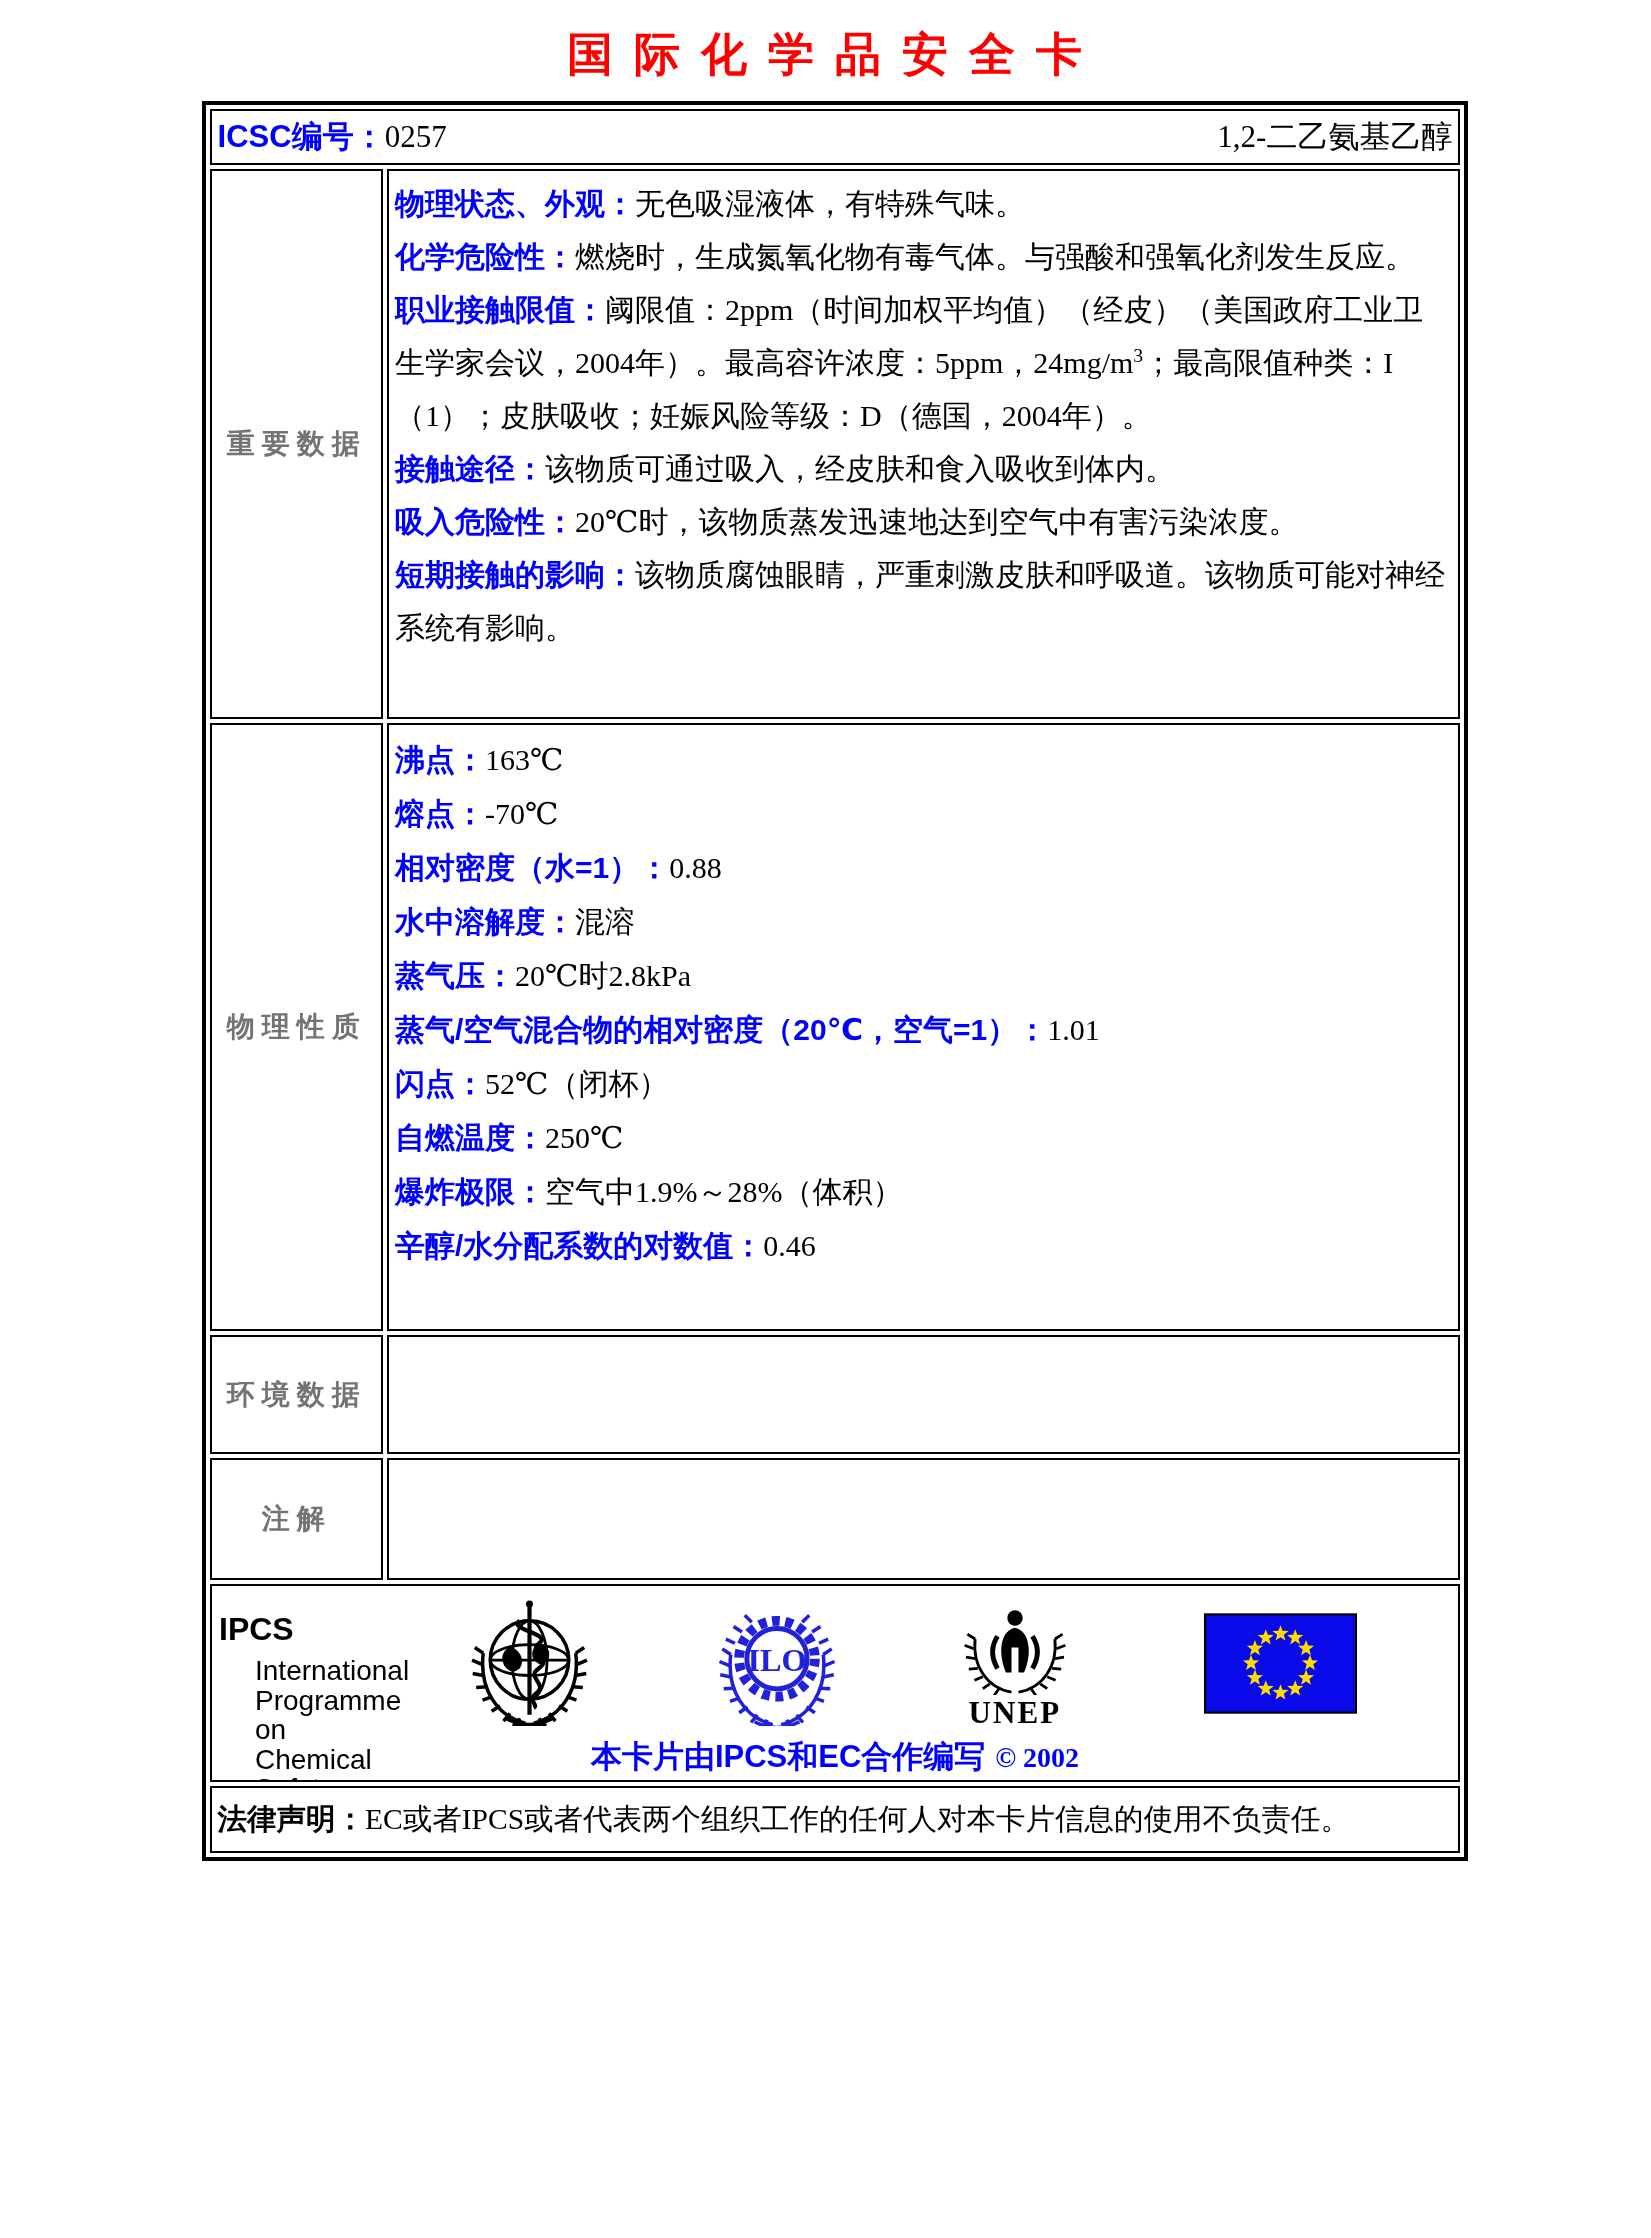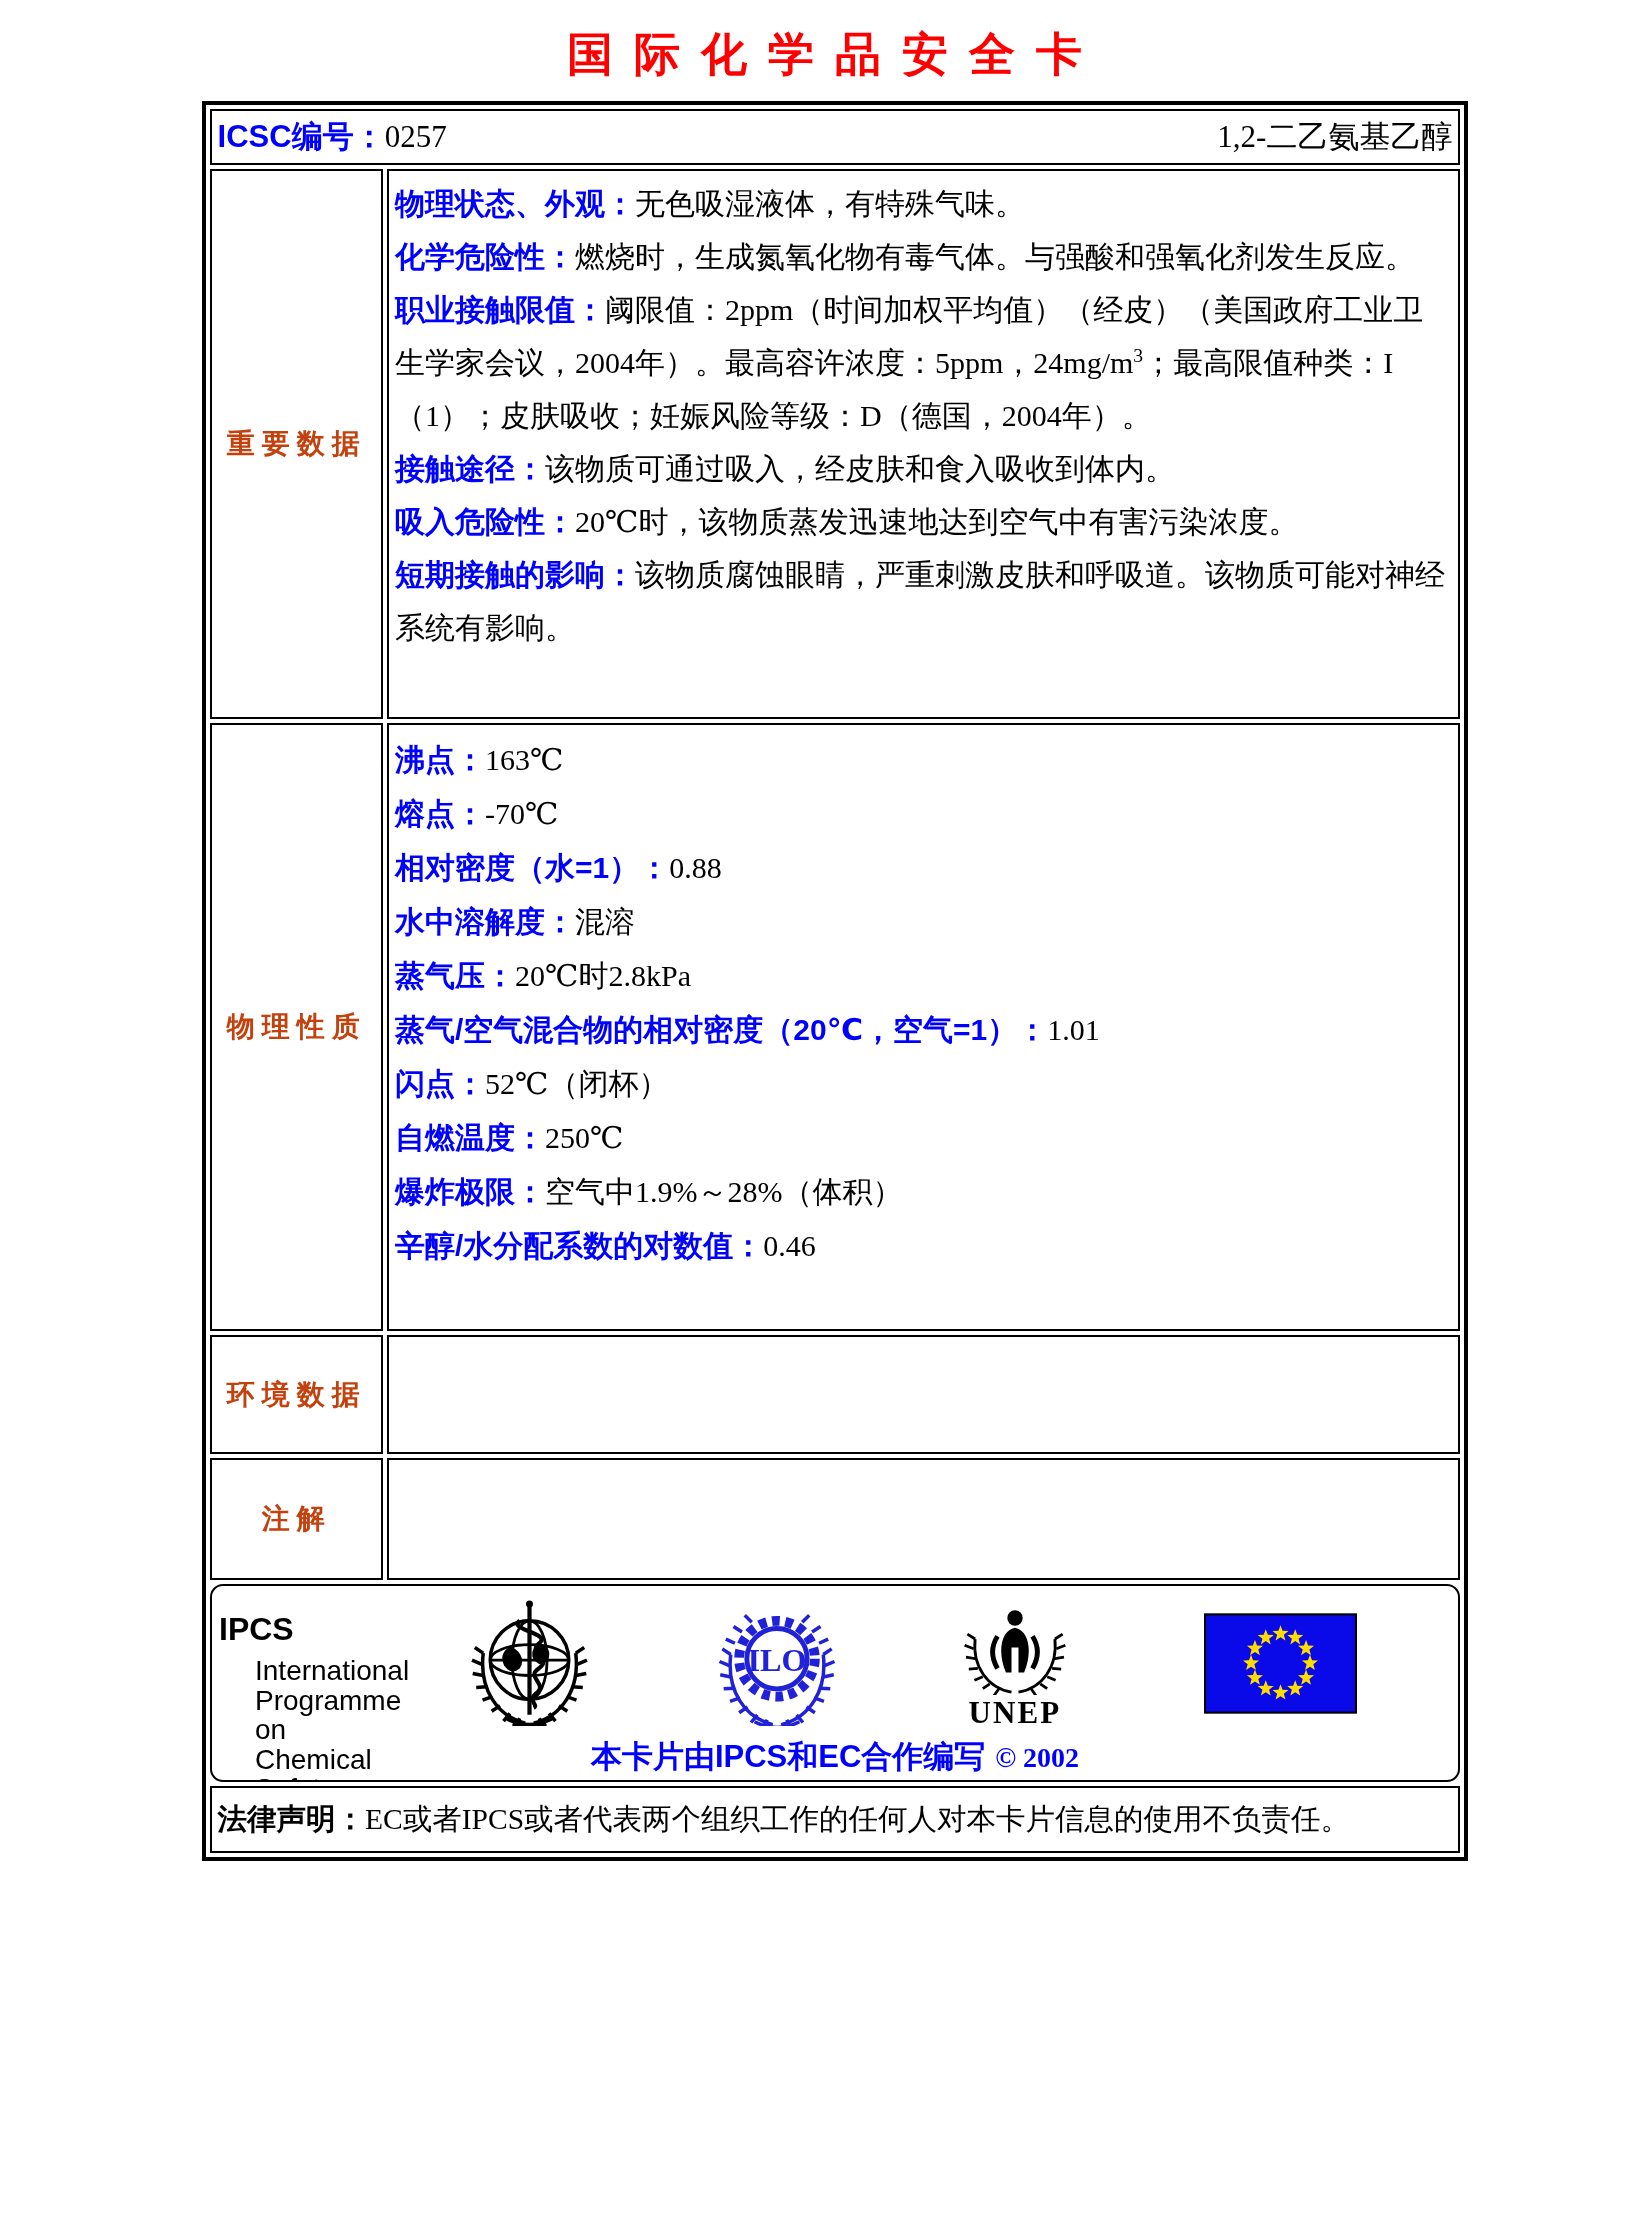--- a/index.html
+++ b/index.html
@@ -18,28 +18,28 @@
     table-layout:fixed;border-collapse:separate;border-spacing:4.2px;
     border:4.9px solid #000;background:#fff;
   }
   td{border:2.1px solid #000;box-sizing:border-box;padding:0;background:#fff;vertical-align:middle;overflow:hidden;}
   tr.r-head td{height:56px;}
   tr.r-imp td{height:550px;}
   tr.r-phys td{height:608px;}
   tr.r-env td{height:119px;}
   tr.r-note td{height:122px;}
   tr.r-add td{height:41px;}
-  tr.r-logo td{height:198px;border-radius:13px;}
+  tr.r-logo td{height:198px;}
   tr.r-legal td{height:67px;}
 
   .hdr-flex{display:flex;justify-content:space-between;align-items:center;height:100%;padding:0 5.6px;font-size:31px;white-space:nowrap;}
   .blue-b{color:#0000ff;font-weight:bold;font-family:"Liberation Sans","DejaVu Sans",sans-serif;}
 
   td.row-label{
-    text-align:center;color:#c2410c;font-weight:bold;
+    text-align:center;color:#737373;font-weight:bold;
     font-family:"Liberation Sans","DejaVu Sans",sans-serif;
     font-size:28px;letter-spacing:7px;
   }
   td.cell-imp{vertical-align:top;padding:5.6px 7px 0 5.6px;font-size:30px;line-height:53px;}
   td.cell-phys{vertical-align:top;padding:8.4px 7px 0 5.6px;font-size:30px;line-height:54px;}
   .para .lb{color:#0000ff;font-weight:bold;font-family:"Liberation Sans","DejaVu Sans",sans-serif;}
   .para sup{font-size:19.7px;line-height:0;}
   td.cell-add{font-size:29.5px;padding-left:5.6px;}
   td.cell-legal{font-size:29.5px;padding-left:5.6px;}
   .legal-lb{font-weight:bold;font-family:"Liberation Sans","DejaVu Sans",sans-serif;}

